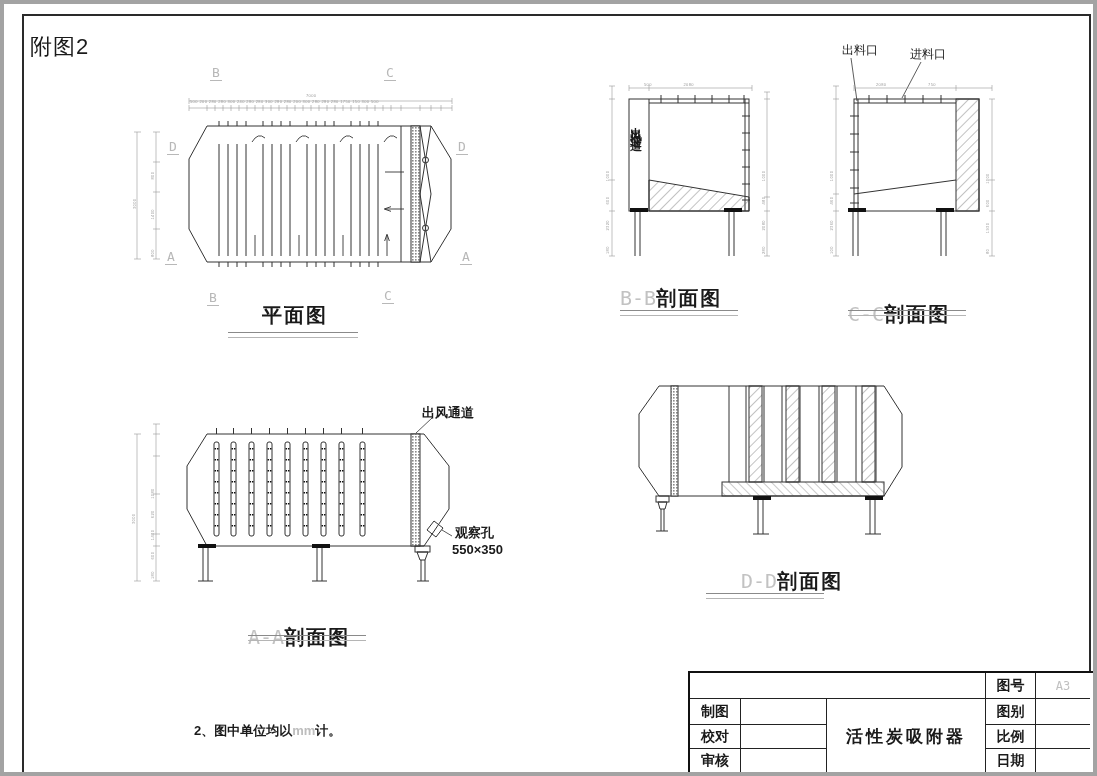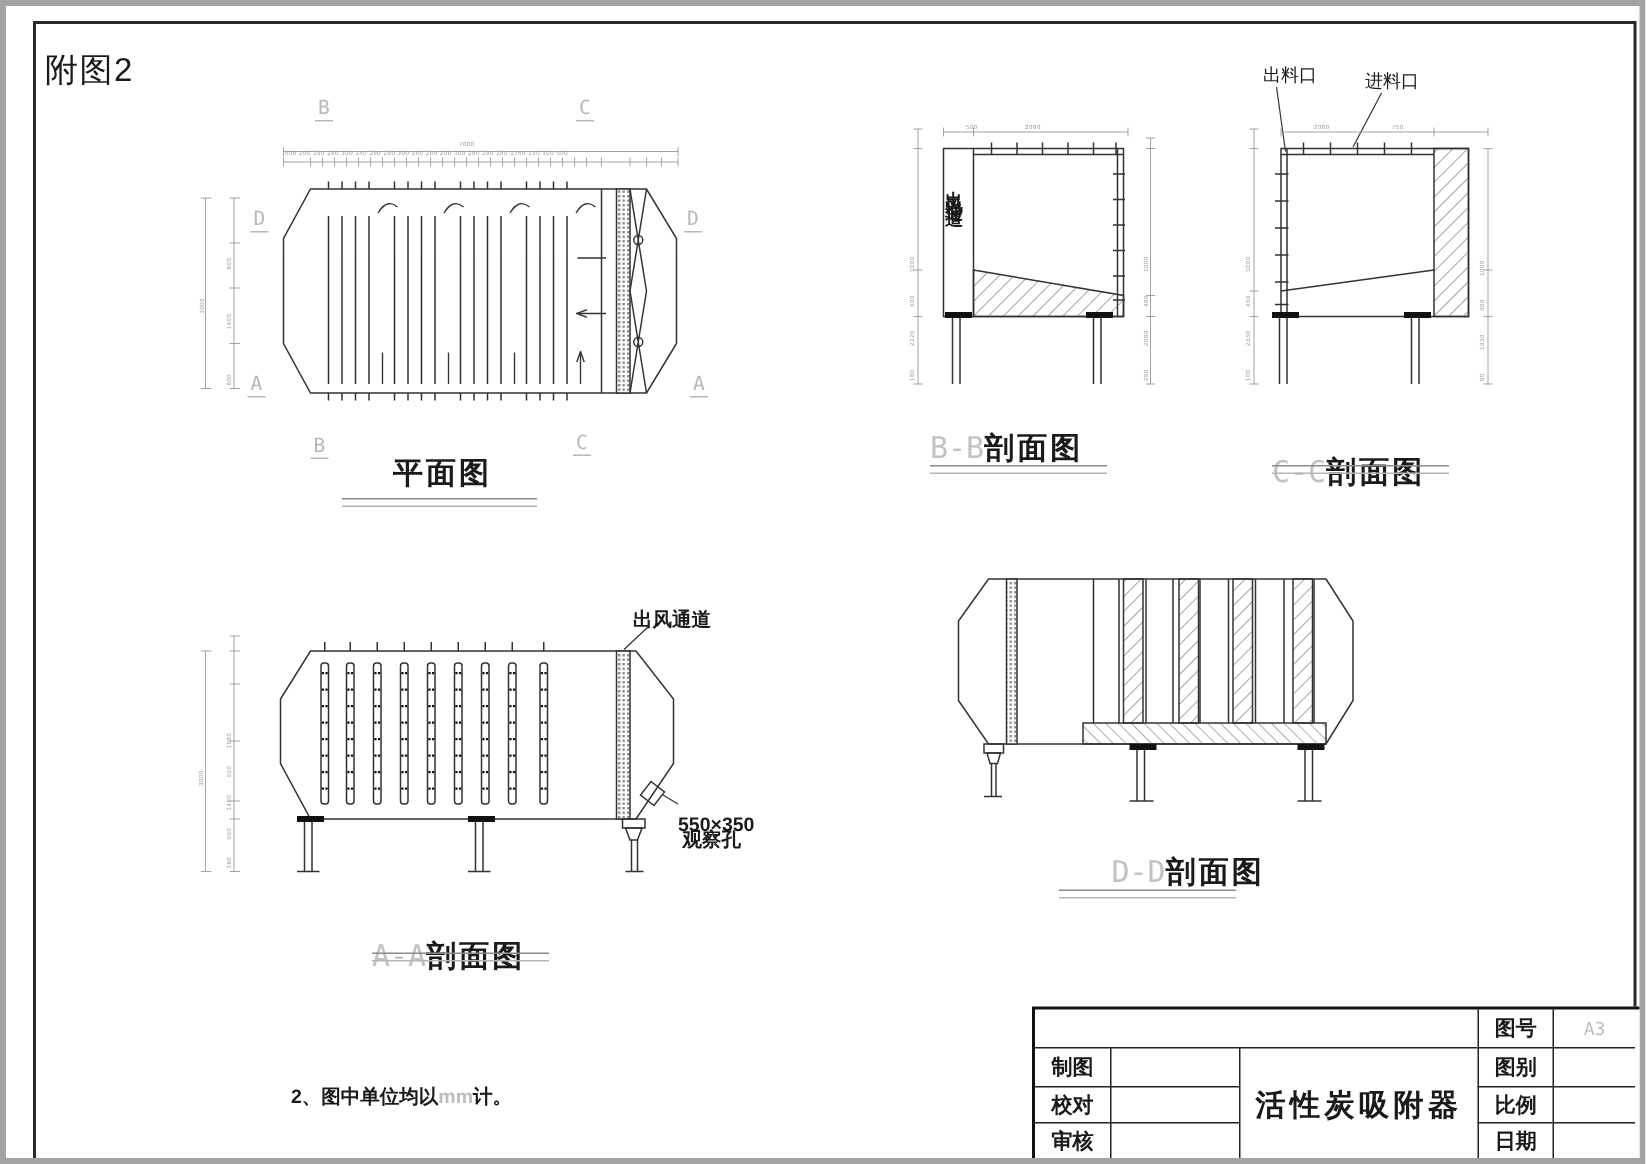--- a/index.html
+++ b/index.html
@@ -24,21 +24,21 @@
     font-size:12px;letter-spacing:4px;line-height:15px}
   .grayt{color:#bdbdbd}
   .notes{font-size:13px;font-weight:bold;line-height:17px}
   .tb{position:absolute;left:684px;top:667px;width:475px;height:104px;
     border:2px solid #111;box-sizing:border-box;display:grid;
     grid-template-columns:50px 86px 159px 50px 55px;
     grid-template-rows:25px 26px 24px 25px;background:#fff}
   .tb>div{border-left:1px solid #222;border-top:1px solid #222;display:flex;
     align-items:center;justify-content:center;font-weight:bold;font-size:14px;overflow:hidden}
   .tb>div.nl{border-left:none}.tb>div.nt{border-top:none}
-  .tb .big{font-size:20px;letter-spacing:3px}
+  .tb .big{font-size:17px;letter-spacing:3px}
   .tb .code{font-family:"DejaVu Sans Mono",monospace;color:#c0c0c0;font-weight:normal;font-size:12px}
 </style>
 </head>
 <body>
 
 <div class="canvas">
   <div class="frame"></div>
 
   <svg class="linework" width="1097" height="776" viewBox="0 0 1097 776">
     <defs>
@@ -193,21 +193,21 @@
 
   <div class="abs vlabel" style="left:737px;top:564px">
     <span class="graypart">D-D</span><span>剖面图</span>
   </div>
   <div class="dunder" style="left:702px;top:589px;width:118px"></div>
 
   <div class="abs vert" style="left:624px;top:113px;height:78px">出风通道</div>
   <div class="abs cjklbl" style="left:838px;top:38px">出料口</div>
   <div class="abs cjklbl" style="left:906px;top:42px">进料口</div>
   <div class="abs cjklbl2" style="left:418px;top:400px">出风通道</div>
-  <div class="abs cjklbl2" style="left:451px;top:547px">观察孔</div>
+  <div class="abs cjklbl2" style="left:451px;top:520px">观察孔</div>
   <div class="abs cjklbl2" style="left:448px;top:538px">550×350</div>
 
   <div class="abs dim" style="left:302px;top:89px">7000</div>
   <div class="abs dim" style="left:186px;top:95px;width:260px">500 200 280 280 300 240 280 280 300 280 280 200 300 280 280 280 1750 150 300 500</div>
   <div class="abs dim dimv" style="left:146px;top:253px;width:125px;word-spacing:28px">800 1400 800</div>
   <div class="abs dim dimv" style="left:128px;top:205px">3000</div>
   <div class="abs dim" style="left:640px;top:78px;width:105px;word-spacing:30px">500 2080</div>
   <div class="abs dim dimv" style="left:601px;top:250px;width:165px;word-spacing:14px">180 2320 600 1000</div>
   <div class="abs dim dimv" style="left:757px;top:250px;width:160px;word-spacing:14px">280 2080 480 1000</div>
   <div class="abs dim" style="left:872px;top:78px;width:110px;word-spacing:40px">2080 750</div>

